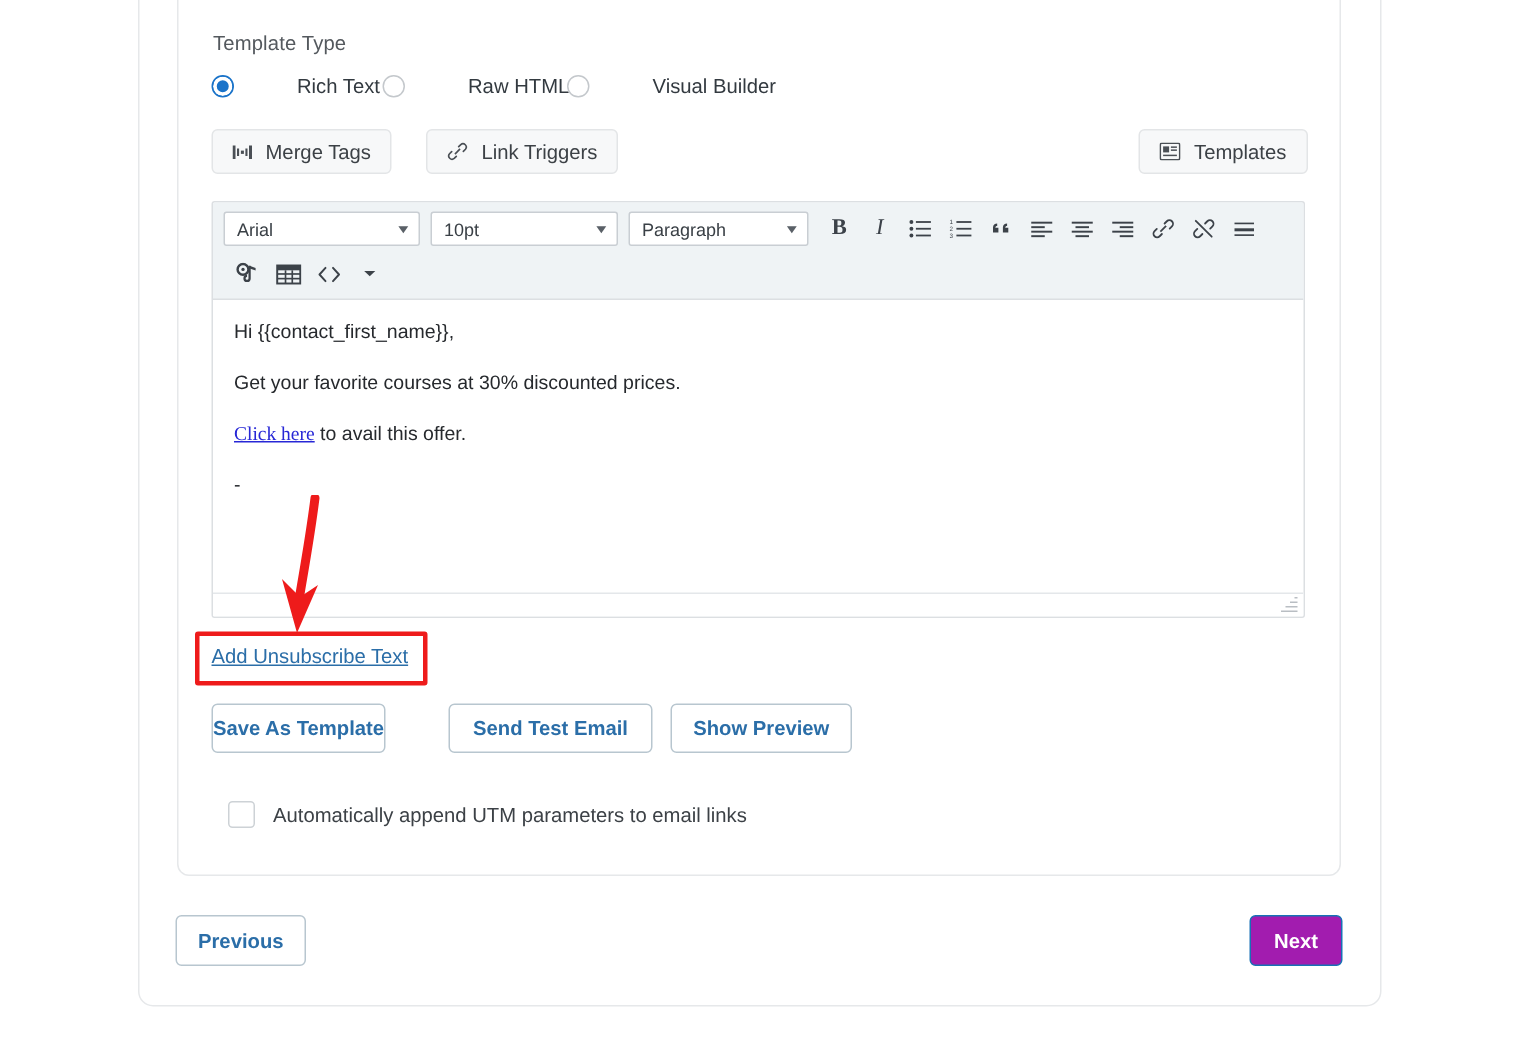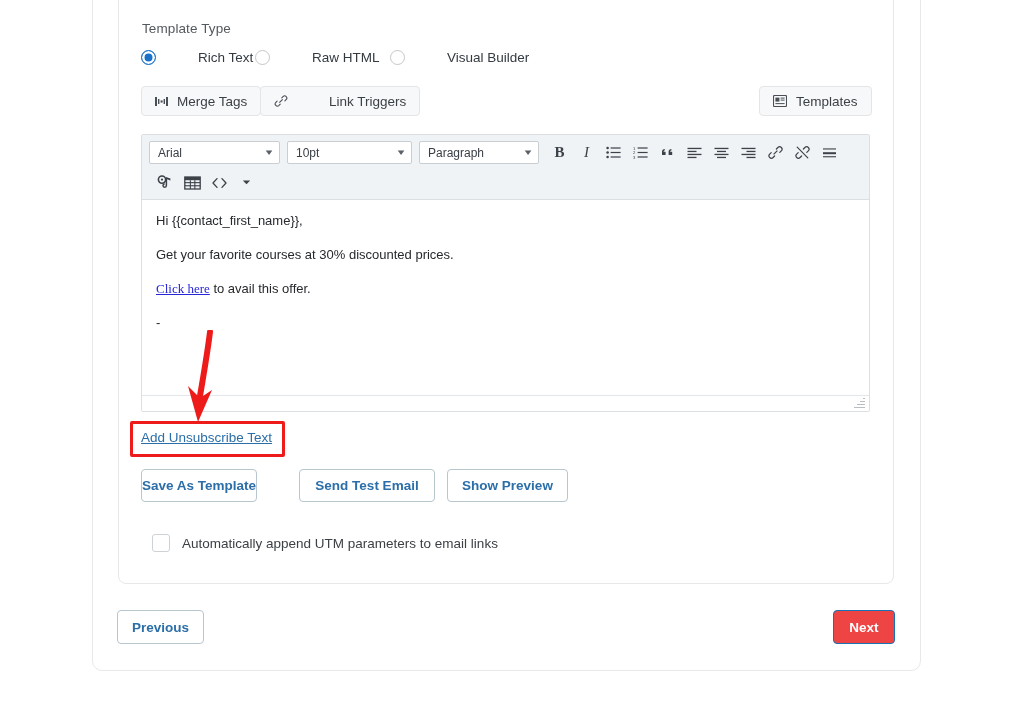--- a/index.html
+++ b/index.html
@@ -41,21 +41,21 @@
     font-size: 13.5px; color: #54595e; letter-spacing: .1px;
   }
   .radio-row { position: absolute; left: 141px; top: 50px; height: 20px; }
   .radio-opt {
     position: absolute; top: 0; display: flex; align-items: center;
     cursor: pointer;
     gap: 33px;
   }
   .radio-opt.o0 { left: 0; }
   .radio-opt.o1 { left: 114px; }
-  .radio-opt.o2 { left: 249px; }
+  .radio-opt.o2 { left: 237px; }
   .radio-dot {
     width: 15px; height: 15px; border-radius: 50%;
     border: 1.5px solid #c4c8cc; background: #fff;
     display: inline-block; position: relative; flex: none;
   }
   .radio-opt.checked .radio-dot {
     border-color: #1a73c9; background: #1a73c9;
     box-shadow: inset 0 0 0 2.5px #ffffff;
   }
   .radio-text {
@@ -64,21 +64,21 @@
 
   
   .chip {
     position: absolute; height: 30px;
     background: #f7f8f9; border: 1px solid #e3e5e7; border-radius: 4px;
     display: flex; align-items: center; padding: 0 13px;
     font-size: 13.5px; color: #3c4146; cursor: pointer; white-space: nowrap;
   }
   .chip .ico { margin-right: 9px; display: flex; align-items: center; color:#4a4f55; }
   #chip-merge { left: 141px; top: 86px; }
-  #chip-link  { left: 260px; top: 86px; gap: 32px; }
+  #chip-link  { left: 284px; top: 86px; }
   #chip-tpl   { left: 759px; top: 86px; }
 
   
   .editor {
     position: absolute; left: 141px; top: 134px;
     width: 729px; height: 278px;
     border: 1px solid #dcdfe2; border-radius: 2px;
     background: #fff; overflow: hidden;
   }
   .ed-toolbar {
@@ -154,21 +154,21 @@
 
   
   #nav-previous {
     position: absolute; left: 117px; top: 610px; width: 87px; height: 34px;
     border: 1px solid #b8c6cf; border-radius: 4px; background: #fff;
     display: flex; align-items: center; justify-content: center;
     font-size: 13.5px; color: #2b6ea8; font-weight: 700; cursor: pointer;
   }
   #nav-next {
     position: absolute; left: 833px; top: 610px; width: 62px; height: 34px;
-    border: 1px solid #1771b5; border-radius: 4px; background: #ef4444;
+    border: 1px solid #1771b5; border-radius: 4px; background: #a21caf;
     display: flex; align-items: center; justify-content: center;
     font-size: 13.5px; color: #ffffff; font-weight: 700; cursor: pointer;
   }
 </style>
 </head>
 <body>
 
 <div id="page">
 
   <div class="outer-card"></div>

